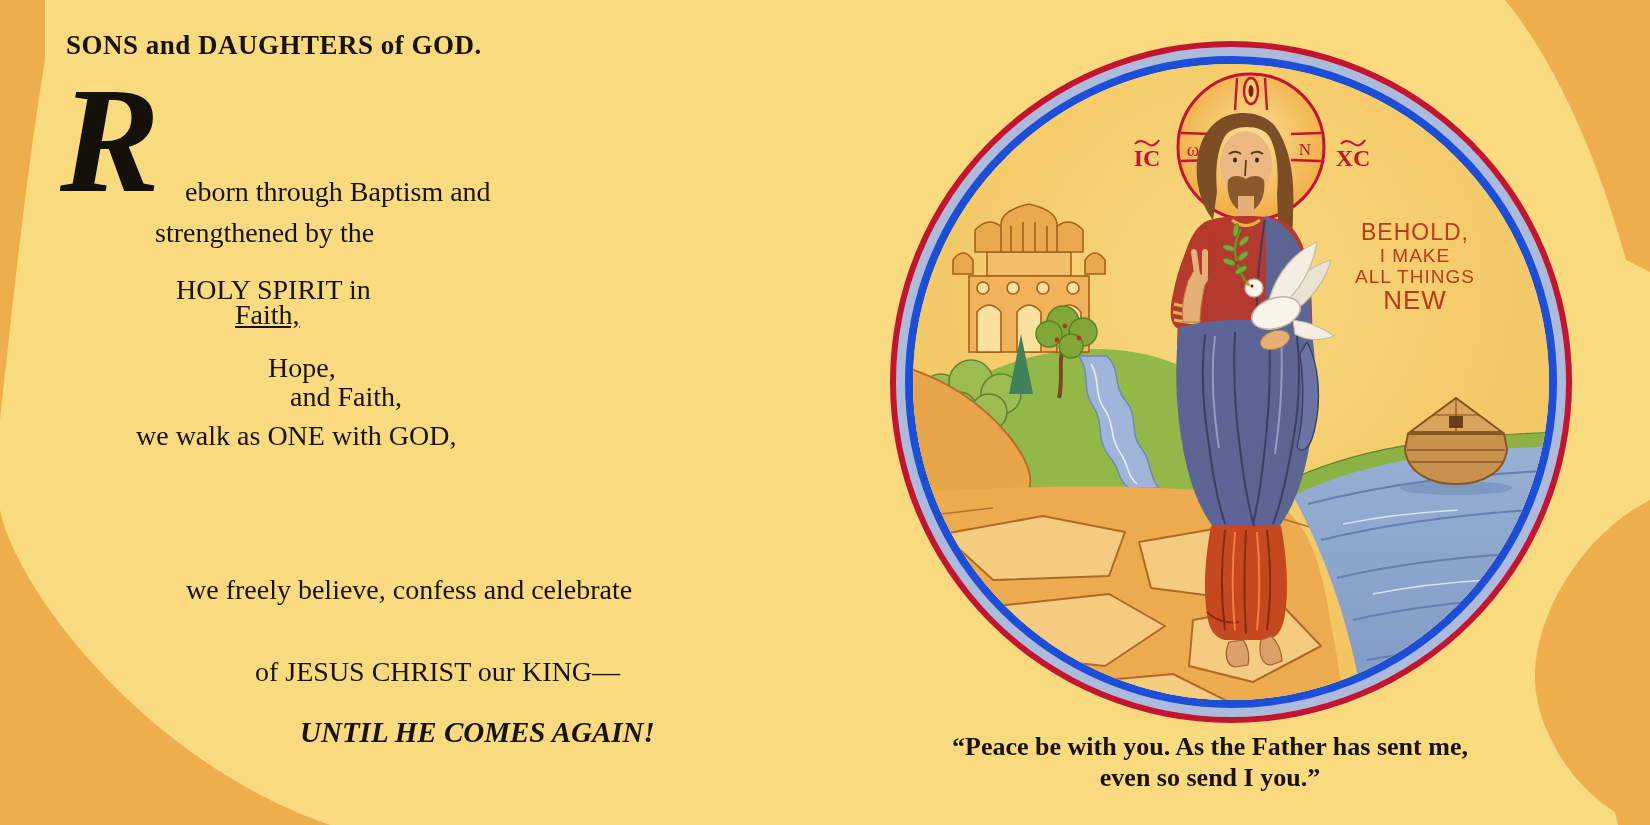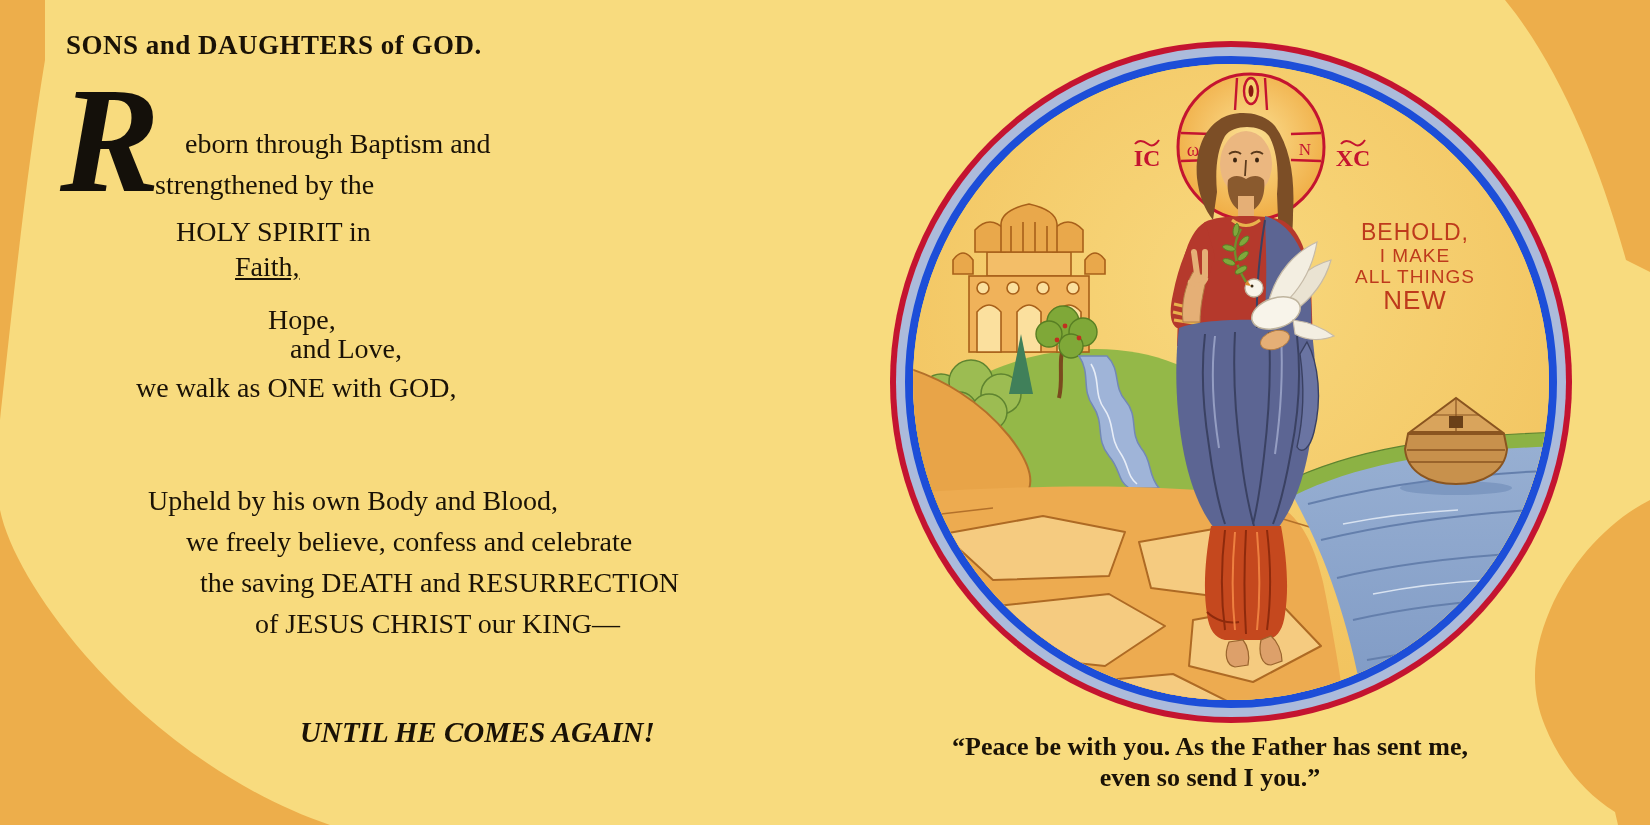--- a/index.html
+++ b/index.html
@@ -1,21 +1,21 @@
 <!DOCTYPE html>
 <html><head>
 <meta charset="utf-8">
 <style>
   html,body{margin:0;padding:0;}
   body{width:1650px;height:825px;overflow:hidden;font-family:"Liberation Serif",serif;}
   .page{position:relative;width:1650px;height:825px;}
   .bg{position:absolute;left:0;top:0;z-index:0;}
   .txt{position:absolute;color:#1a1206;white-space:nowrap;z-index:3;}
   .heading{font-weight:bold;font-size:27px;letter-spacing:.5px;}
-  .poemline{font-size:28px;}
+  .poemline{font-size:28px;margin-top:48px;}
   .dropcap{font-size:150px;line-height:.8;font-style:italic;font-weight:bold;color:#14100a;}
   .closing{font-size:29px;font-weight:bold;font-style:italic;}
   .caption{position:absolute;left:880px;top:731px;width:660px;text-align:center;
            font-size:26px;font-weight:bold;color:#1a1206;line-height:31px;z-index:3;}
   .icon-circle{position:absolute;left:905px;top:56px;width:636px;height:636px;
            border:8px solid #1d4ed8;border-radius:50%;
            box-shadow:0 0 0 9px #acbbdb,0 0 0 15px #c41430;
            overflow:hidden;z-index:2;background:#fde047;}
   .icon-circle svg{display:block;}
 </style>
@@ -39,29 +39,27 @@
       L 0,420
       C 10,330 25,180 45,60 Z"></path>
   </svg>
 
   <div class="txt heading" style="left:66px;top:30px;">SONS and DAUGHTERS of GOD.</div>
 
   <div class="txt dropcap" style="left:60px;top:80px;">R</div>
 
   <div class="txt poemline" style="left:185px;top:128px;">eborn through Baptism and</div>
   <div class="txt poemline" style="left:155px;top:169px;">strengthened by the</div>
-  <div class="txt poemline" style="left:176px;top:216px;text-align:center;">HOLY SPIRIT in</div>
+  <div class="txt poemline" style="left:176px;top:226px;text-align:center;">HOLY SPIRIT in</div>
   <div class="txt poemline" style="left:235px;top:251px;text-decoration:underline;">Faith,</div>
   <div class="txt poemline" style="left:268px;top:304px;">Hope,</div>
-  <div class="txt poemline" style="left:290px;top:333px;">and Love,</div>
+  <div class="txt poemline" style="left:290px;top:333px;">and Faith,</div>
   <div class="txt poemline" style="left:136px;top:372px;">we walk as ONE with GOD,</div>
 
-  <div class="txt poemline" style="left:148px;top:485px;">Upheld by his own Body and Blood,</div>
   <div class="txt poemline" style="left:186px;top:526px;">we freely believe, confess and celebrate</div>
-  <div class="txt poemline" style="left:200px;top:567px;">the saving DEATH and RESURRECTION</div>
   <div class="txt poemline" style="left:255px;top:608px;">of JESUS CHRIST our KING—</div>
 
   <div class="txt closing" style="left:300px;top:692px;margin-top:24px;">UNTIL HE COMES AGAIN!</div>
 
   <div class="icon-circle">
     <svg width="636" height="636" viewBox="0 0 636 636">
       <defs>
         <radialGradient id="skyGrad" cx="50%" cy="35%" r="75%">
           <stop offset="0%" stop-color="#f8d87d"></stop>
             <stop offset="100%" stop-color="#f1c05a"></stop>

